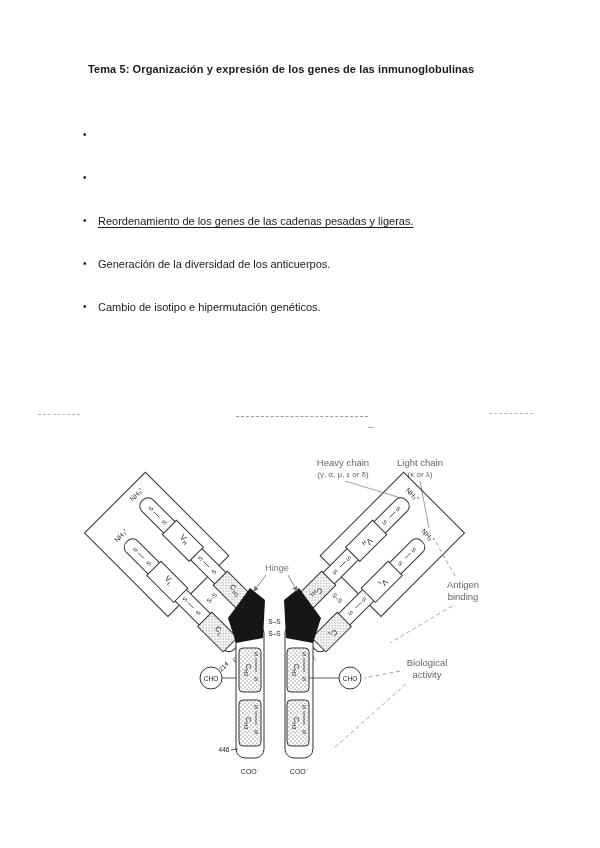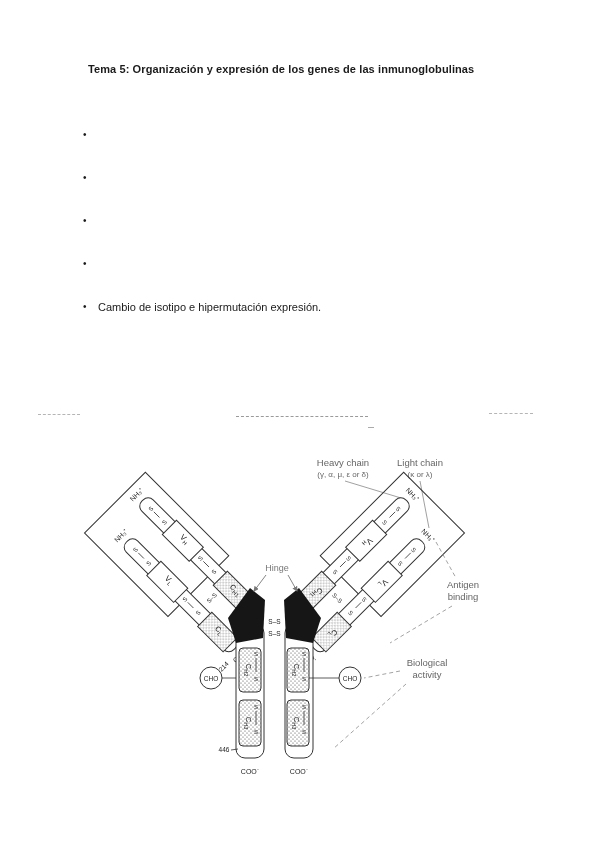--- a/index.html
+++ b/index.html
@@ -35,27 +35,29 @@
 
   <div class="bullets">
     <div class="bullet">
       <span class="dot">•</span>
     </div>
     <div class="bullet">
       <span class="dot">•</span>
     </div>
     <div class="bullet u">
       <span class="dot">•</span>
-    </div>
-    <div class="bullet">
-      <span class="dot">•</span>
-    </div>
-    <div class="bullet">
-      <span class="dot">•</span>
-      <span class="txt">Cambio de isotipo e hipermutación expresión.</span>
+      <span class="txt">Reordenamiento de los genes de las cadenas pesadas y ligeras.</span>
+    </div>
+    <div class="bullet">
+      <span class="dot">•</span>
+      <span class="txt">Generación de la diversidad de los anticuerpos.</span>
+    </div>
+    <div class="bullet">
+      <span class="dot">•</span>
+      <span class="txt">Cambio de isotipo e hipermutación genéticos.</span>
     </div>
   </div>
 
   <div class="dash l"></div>
   <div class="dash c"></div>
   <div class="dash r"></div>
   <div class="dash s"></div>
 
   <svg width="600" height="410" viewBox="0 0 600 410">
     <defs>

